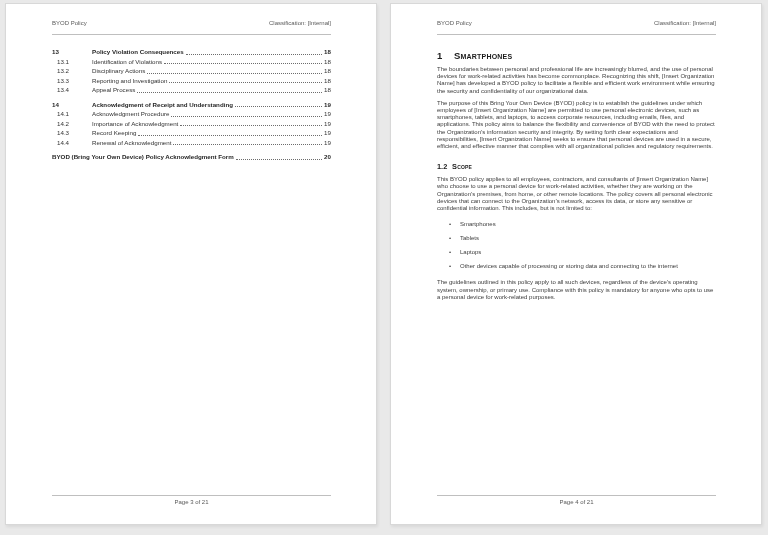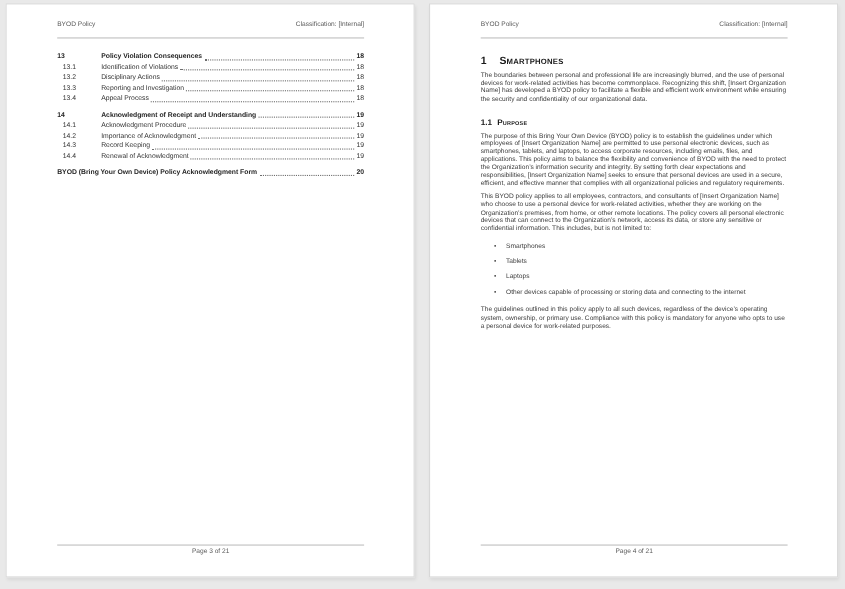--- a/index.html
+++ b/index.html
@@ -166,26 +166,26 @@
     <span>Classification: [Internal]</span>
   </div>
 
   <div class="content">
     <div class="h1">
       <span class="hnum">1</span>
       <span class="smallcaps">Smartphones</span>
     </div>
     <p>The boundaries between personal and professional life are increasingly blurred, and the use of personal devices for work-related activities has become commonplace. Recognizing this shift, [Insert Organization Name] has developed a BYOD policy to facilitate a flexible and efficient work environment while ensuring the security and confidentiality of our organizational data.</p>
 
+    <p>The purpose of this Bring Your Own Device (BYOD) policy is to establish the guidelines under which employees of [Insert Organization Name] are permitted to use personal electronic devices, such as smartphones, tablets, and laptops, to access corporate resources, including emails, files, and applications. This policy aims to balance the flexibility and convenience of BYOD with the need to protect the Organization’s information security and integrity. By setting forth clear expectations and responsibilities, [Insert Organization Name] seeks to ensure that personal devices are used in a secure, efficient, and effective manner that complies with all organizational policies and regulatory requirements.</p>
+
     <div class="h2">
-      <span class="hnum">1.1</span>
-      <span class="smallcaps">Purpose</span>
-    </div>
-    <p>The purpose of this Bring Your Own Device (BYOD) policy is to establish the guidelines under which employees of [Insert Organization Name] are permitted to use personal electronic devices, such as smartphones, tablets, and laptops, to access corporate resources, including emails, files, and applications. This policy aims to balance the flexibility and convenience of BYOD with the need to protect the Organization’s information security and integrity. By setting forth clear expectations and responsibilities, [Insert Organization Name] seeks to ensure that personal devices are used in a secure, efficient, and effective manner that complies with all organizational policies and regulatory requirements.</p>
-
+      <span class="hnum">1.2</span>
+      <span class="smallcaps">Scope</span>
+    </div>
     <p>This BYOD policy applies to all employees, contractors, and consultants of [Insert Organization Name] who choose to use a personal device for work-related activities, whether they are working on the Organization’s premises, from home, or other remote locations. The policy covers all personal electronic devices that can connect to the Organization’s network, access its data, or store any sensitive or confidential information. This includes, but is not limited to:</p>
 
     <ul class="bullets">
       <li>
         <span class="dot">•</span>
         <span>Smartphones</span>
       </li>
       <li>
         <span class="dot">•</span>
         <span>Tablets</span>

